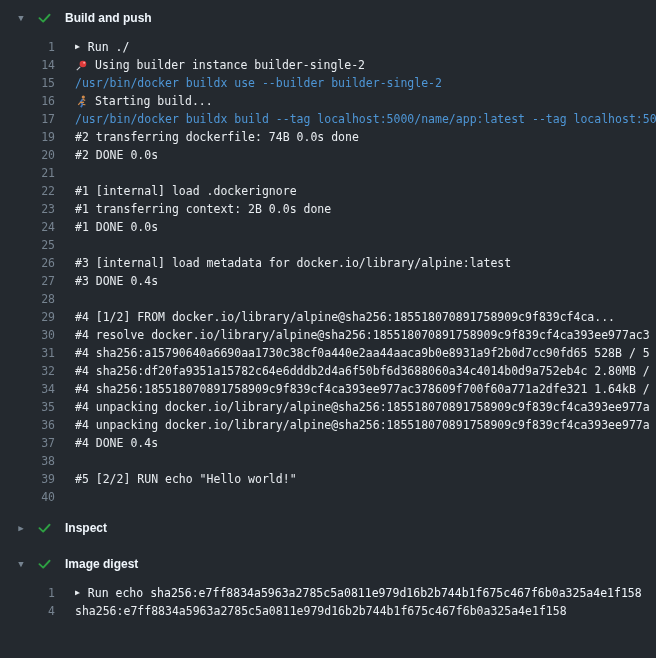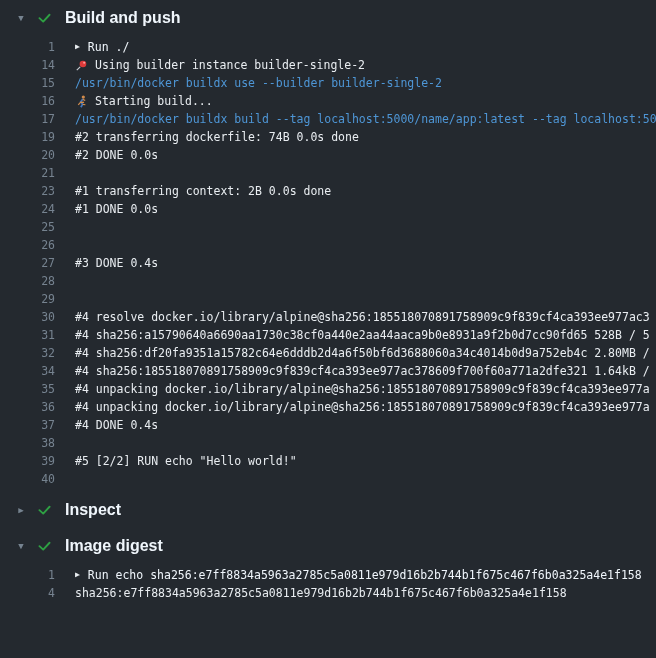--- a/index.html
+++ b/index.html
@@ -8,21 +8,21 @@
     background:#24292f;
     overflow:hidden;
     font-family:"DejaVu Sans Mono",monospace;
   }
   .sec-head{height:36px;display:flex;align-items:center;cursor:pointer;}
   .chev{flex:none;width:12px;margin-left:15px;font-size:9px;color:#768390;text-align:center;line-height:1;}
   .chk{flex:none;margin-left:10px;width:15px;height:15px;display:flex;align-items:center;}
   .sec-title{
     margin-left:13px;
     font-family:"Liberation Sans",sans-serif;
-    font-size:16px;font-weight:600;color:#f0f6fc;
+    font-size:12px;font-weight:600;color:#f0f6fc;
   }
   .sec-body{padding:2px 0 4px 0;}
   .row{display:flex;height:18px;line-height:18px;font-size:11.5px;white-space:pre;overflow:hidden;}
   .num{flex:none;width:55px;text-align:right;color:#768390;}
   .content{margin-left:20px;display:flex;align-items:center;color:#e9edf1;}
   .txt{white-space:pre;}
   .cmd{color:#4e96d6;font-weight:400;}
   .runtxt{color:#f0f6fc;}
   .run-arrow{font-size:8px;color:#e9edf1;margin-right:8px;line-height:1;}
   .emoji{flex:none;width:14px;height:13px;margin-right:6px;display:inline-flex;align-items:center;}
@@ -51,27 +51,28 @@
         <div class="row"><span class="num">15</span><span class="content"><span class="txt cmd">/usr/bin/docker buildx use --builder builder-single-2</span></span></div>
         <div class="row"><span class="num">16</span><span class="content"><span class="emoji"><svg width="13" height="13" viewBox="0 0 16 16">
                 <circle cx="10.2" cy="2.6" r="2" fill="#d08b4c"></circle>
                 <path d="M9.6 5 7 8.6 9.4 11.4 7.2 15" fill="none" stroke="#3f77c0" stroke-width="2.1"></path>
                 <path d="M9.6 5.4 12.6 6.8 M7 8.8 11.2 9 M7 8.8 4 12.2 M9.4 11.6 12.8 12" fill="none" stroke="#d08b4c" stroke-width="1.5"></path>
               </svg></span><span class="txt">Starting build...</span></span></div>
         <div class="row"><span class="num">17</span><span class="content"><span class="txt cmd">/usr/bin/docker buildx build --tag localhost:5000/name/app:latest --tag localhost:50</span></span></div>
         <div class="row"><span class="num">19</span><span class="content"><span class="txt">#2 transferring dockerfile: 74B 0.0s done</span></span></div>
         <div class="row"><span class="num">20</span><span class="content"><span class="txt">#2 DONE 0.0s</span></span></div>
         <div class="row"><span class="num">21</span><span class="content"><span class="txt"></span></span></div>
+        <div class="row"><span class="num">22</span><span class="content"><span class="txt">#1 [internal] load .dockerignore</span></span></div>
         <div class="row"><span class="num">23</span><span class="content"><span class="txt">#1 transferring context: 2B 0.0s done</span></span></div>
         <div class="row"><span class="num">24</span><span class="content"><span class="txt">#1 DONE 0.0s</span></span></div>
         <div class="row"><span class="num">25</span><span class="content"><span class="txt"></span></span></div>
-        <div class="row"><span class="num">26</span></div>
+        <div class="row"><span class="num">26</span><span class="content"><span class="txt">#3 [internal] load metadata for docker.io/library/alpine:latest</span></span></div>
         <div class="row"><span class="num">27</span><span class="content"><span class="txt">#3 DONE 0.4s</span></span></div>
         <div class="row"><span class="num">28</span><span class="content"><span class="txt"></span></span></div>
-        <div class="row"><span class="num">29</span></div>
+        <div class="row"><span class="num">29</span><span class="content"><span class="txt">#4 [1/2] FROM docker.io/library/alpine@sha256:185518070891758909c9f839cf4ca...</span></span></div>
         <div class="row"><span class="num">30</span><span class="content"><span class="txt">#4 resolve docker.io/library/alpine@sha256:185518070891758909c9f839cf4ca393ee977ac3</span></span></div>
         <div class="row"><span class="num">31</span><span class="content"><span class="txt">#4 sha256:a15790640a6690aa1730c38cf0a440e2aa44aaca9b0e8931a9f2b0d7cc90fd65 528B / 5</span></span></div>
         <div class="row"><span class="num">32</span><span class="content"><span class="txt">#4 sha256:df20fa9351a15782c64e6dddb2d4a6f50bf6d3688060a34c4014b0d9a752eb4c 2.80MB /</span></span></div>
         <div class="row"><span class="num">34</span><span class="content"><span class="txt">#4 sha256:185518070891758909c9f839cf4ca393ee977ac378609f700f60a771a2dfe321 1.64kB /</span></span></div>
         <div class="row"><span class="num">35</span><span class="content"><span class="txt">#4 unpacking docker.io/library/alpine@sha256:185518070891758909c9f839cf4ca393ee977a</span></span></div>
         <div class="row"><span class="num">36</span><span class="content"><span class="txt">#4 unpacking docker.io/library/alpine@sha256:185518070891758909c9f839cf4ca393ee977a</span></span></div>
         <div class="row"><span class="num">37</span><span class="content"><span class="txt">#4 DONE 0.4s</span></span></div>
         <div class="row"><span class="num">38</span><span class="content"><span class="txt"></span></span></div>
         <div class="row"><span class="num">39</span><span class="content"><span class="txt">#5 [2/2] RUN echo "Hello world!"</span></span></div>
         <div class="row"><span class="num">40</span></div>

